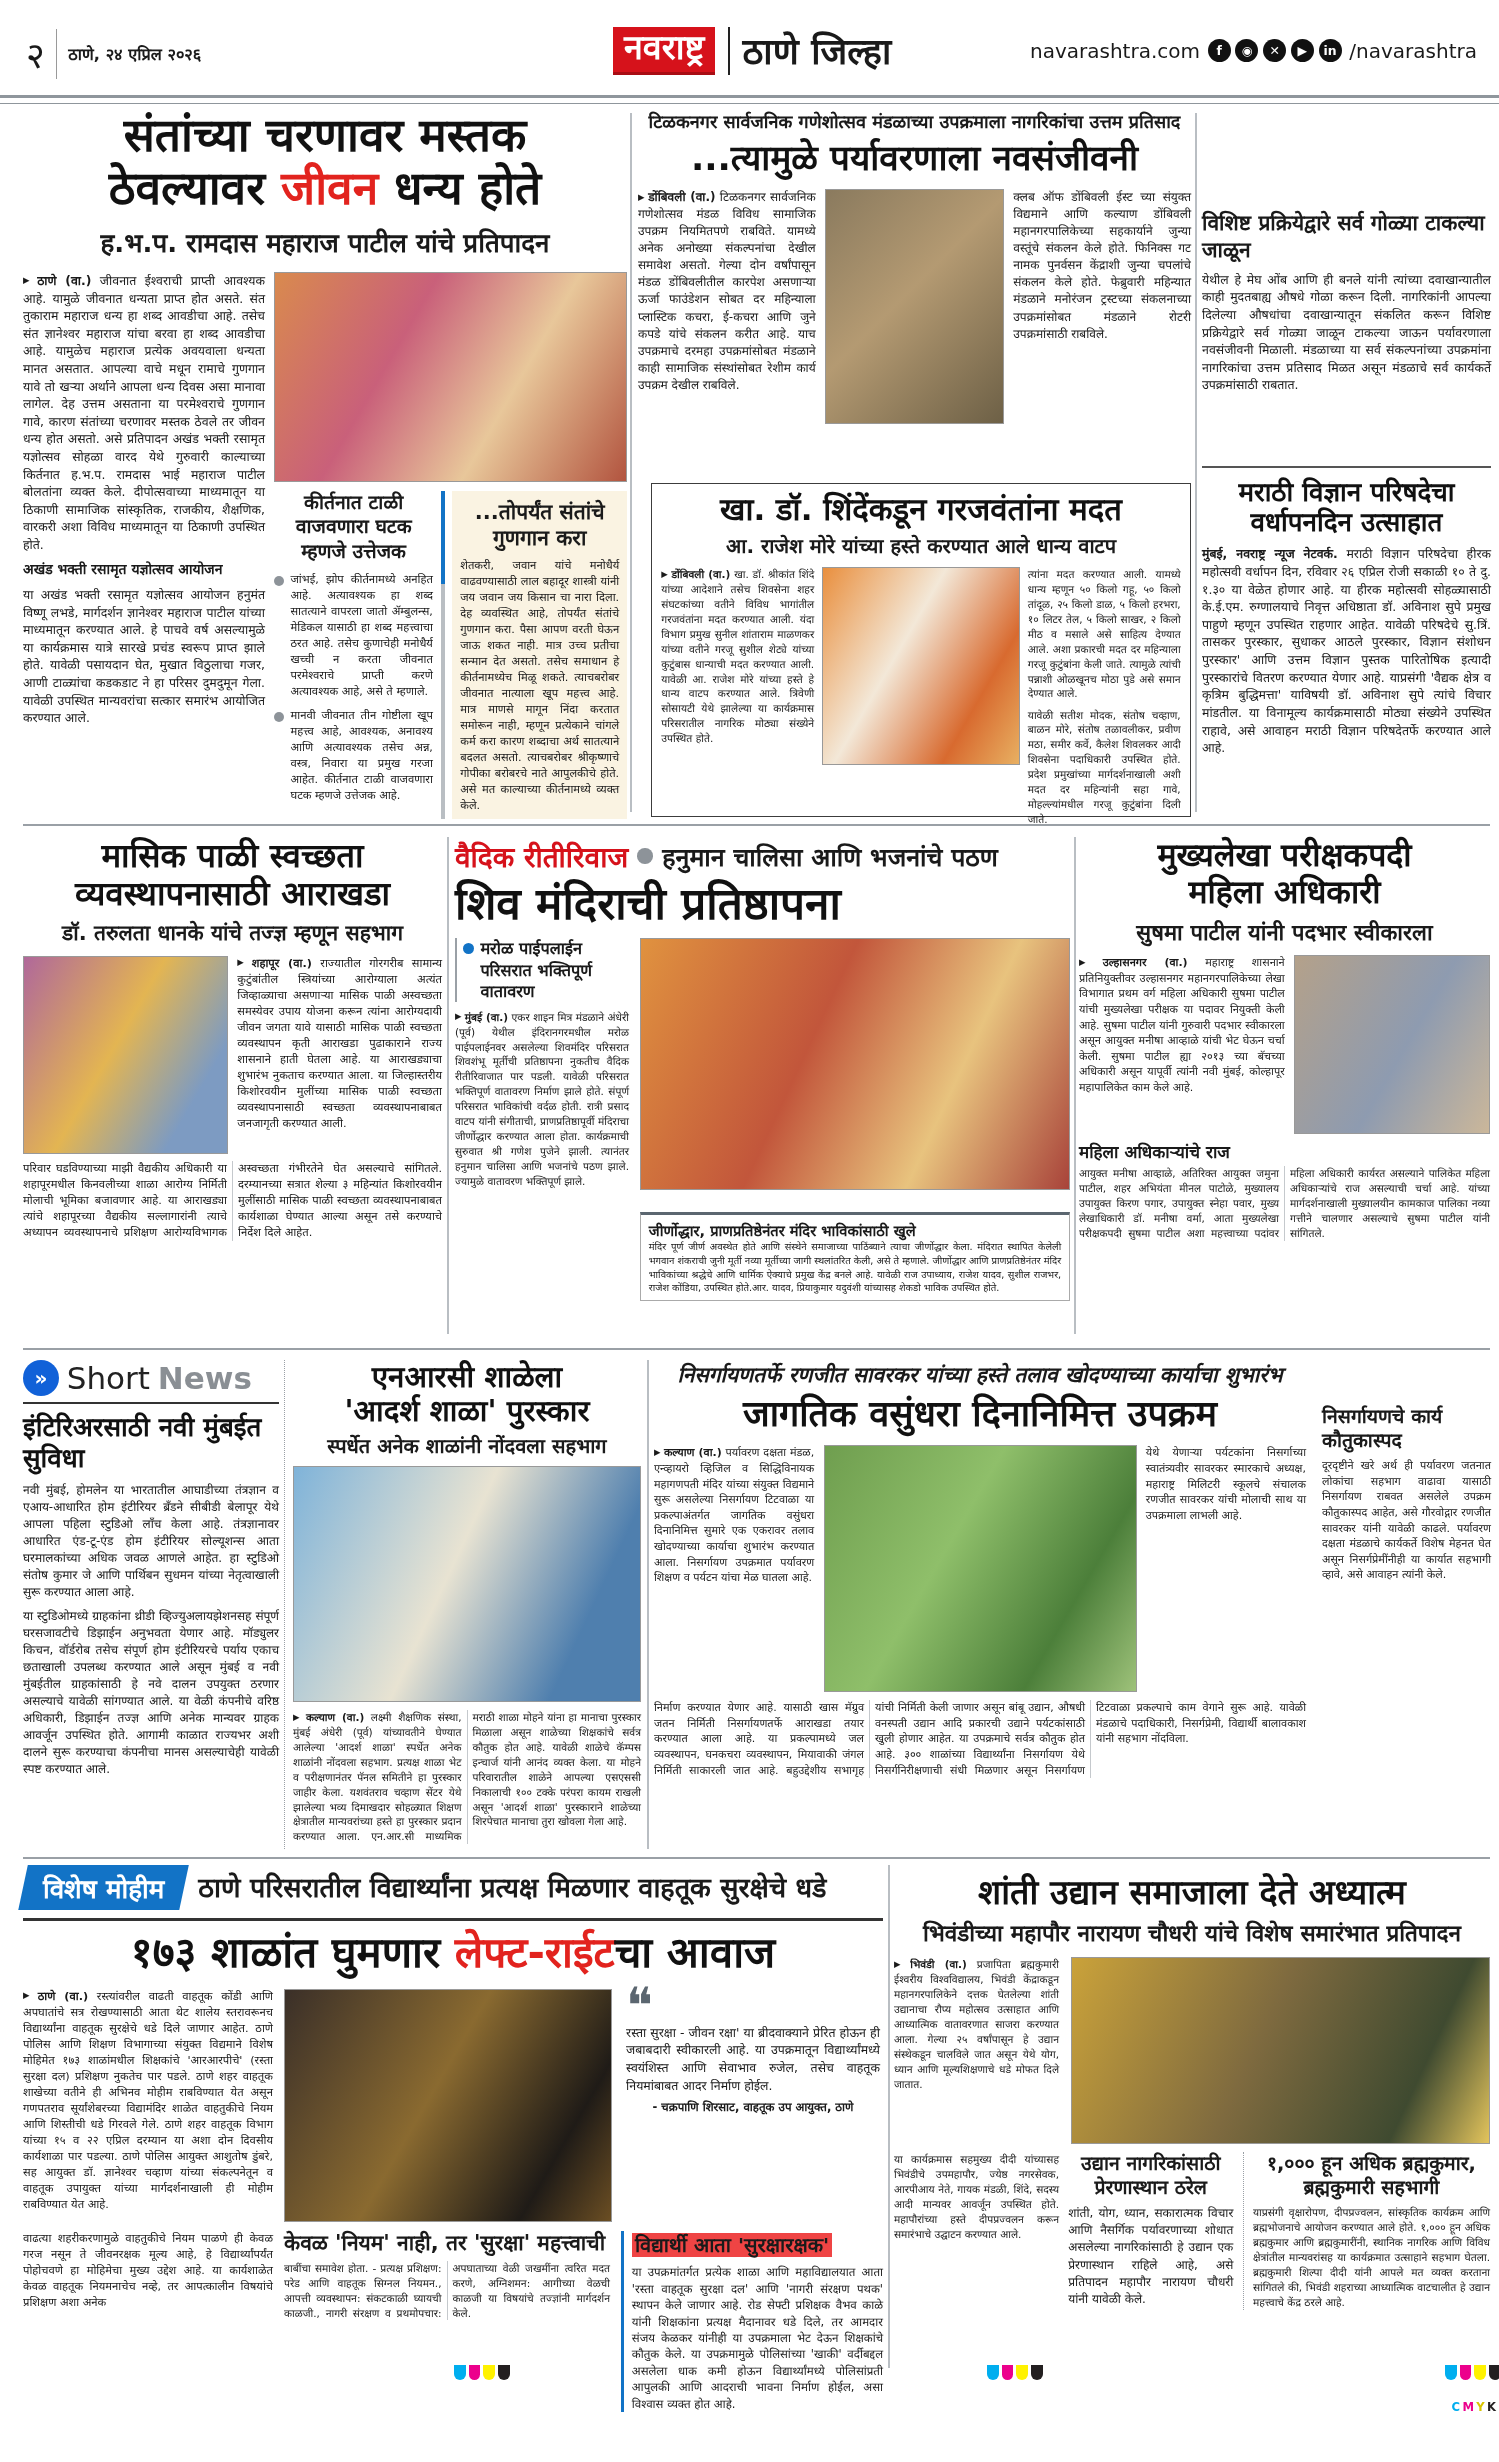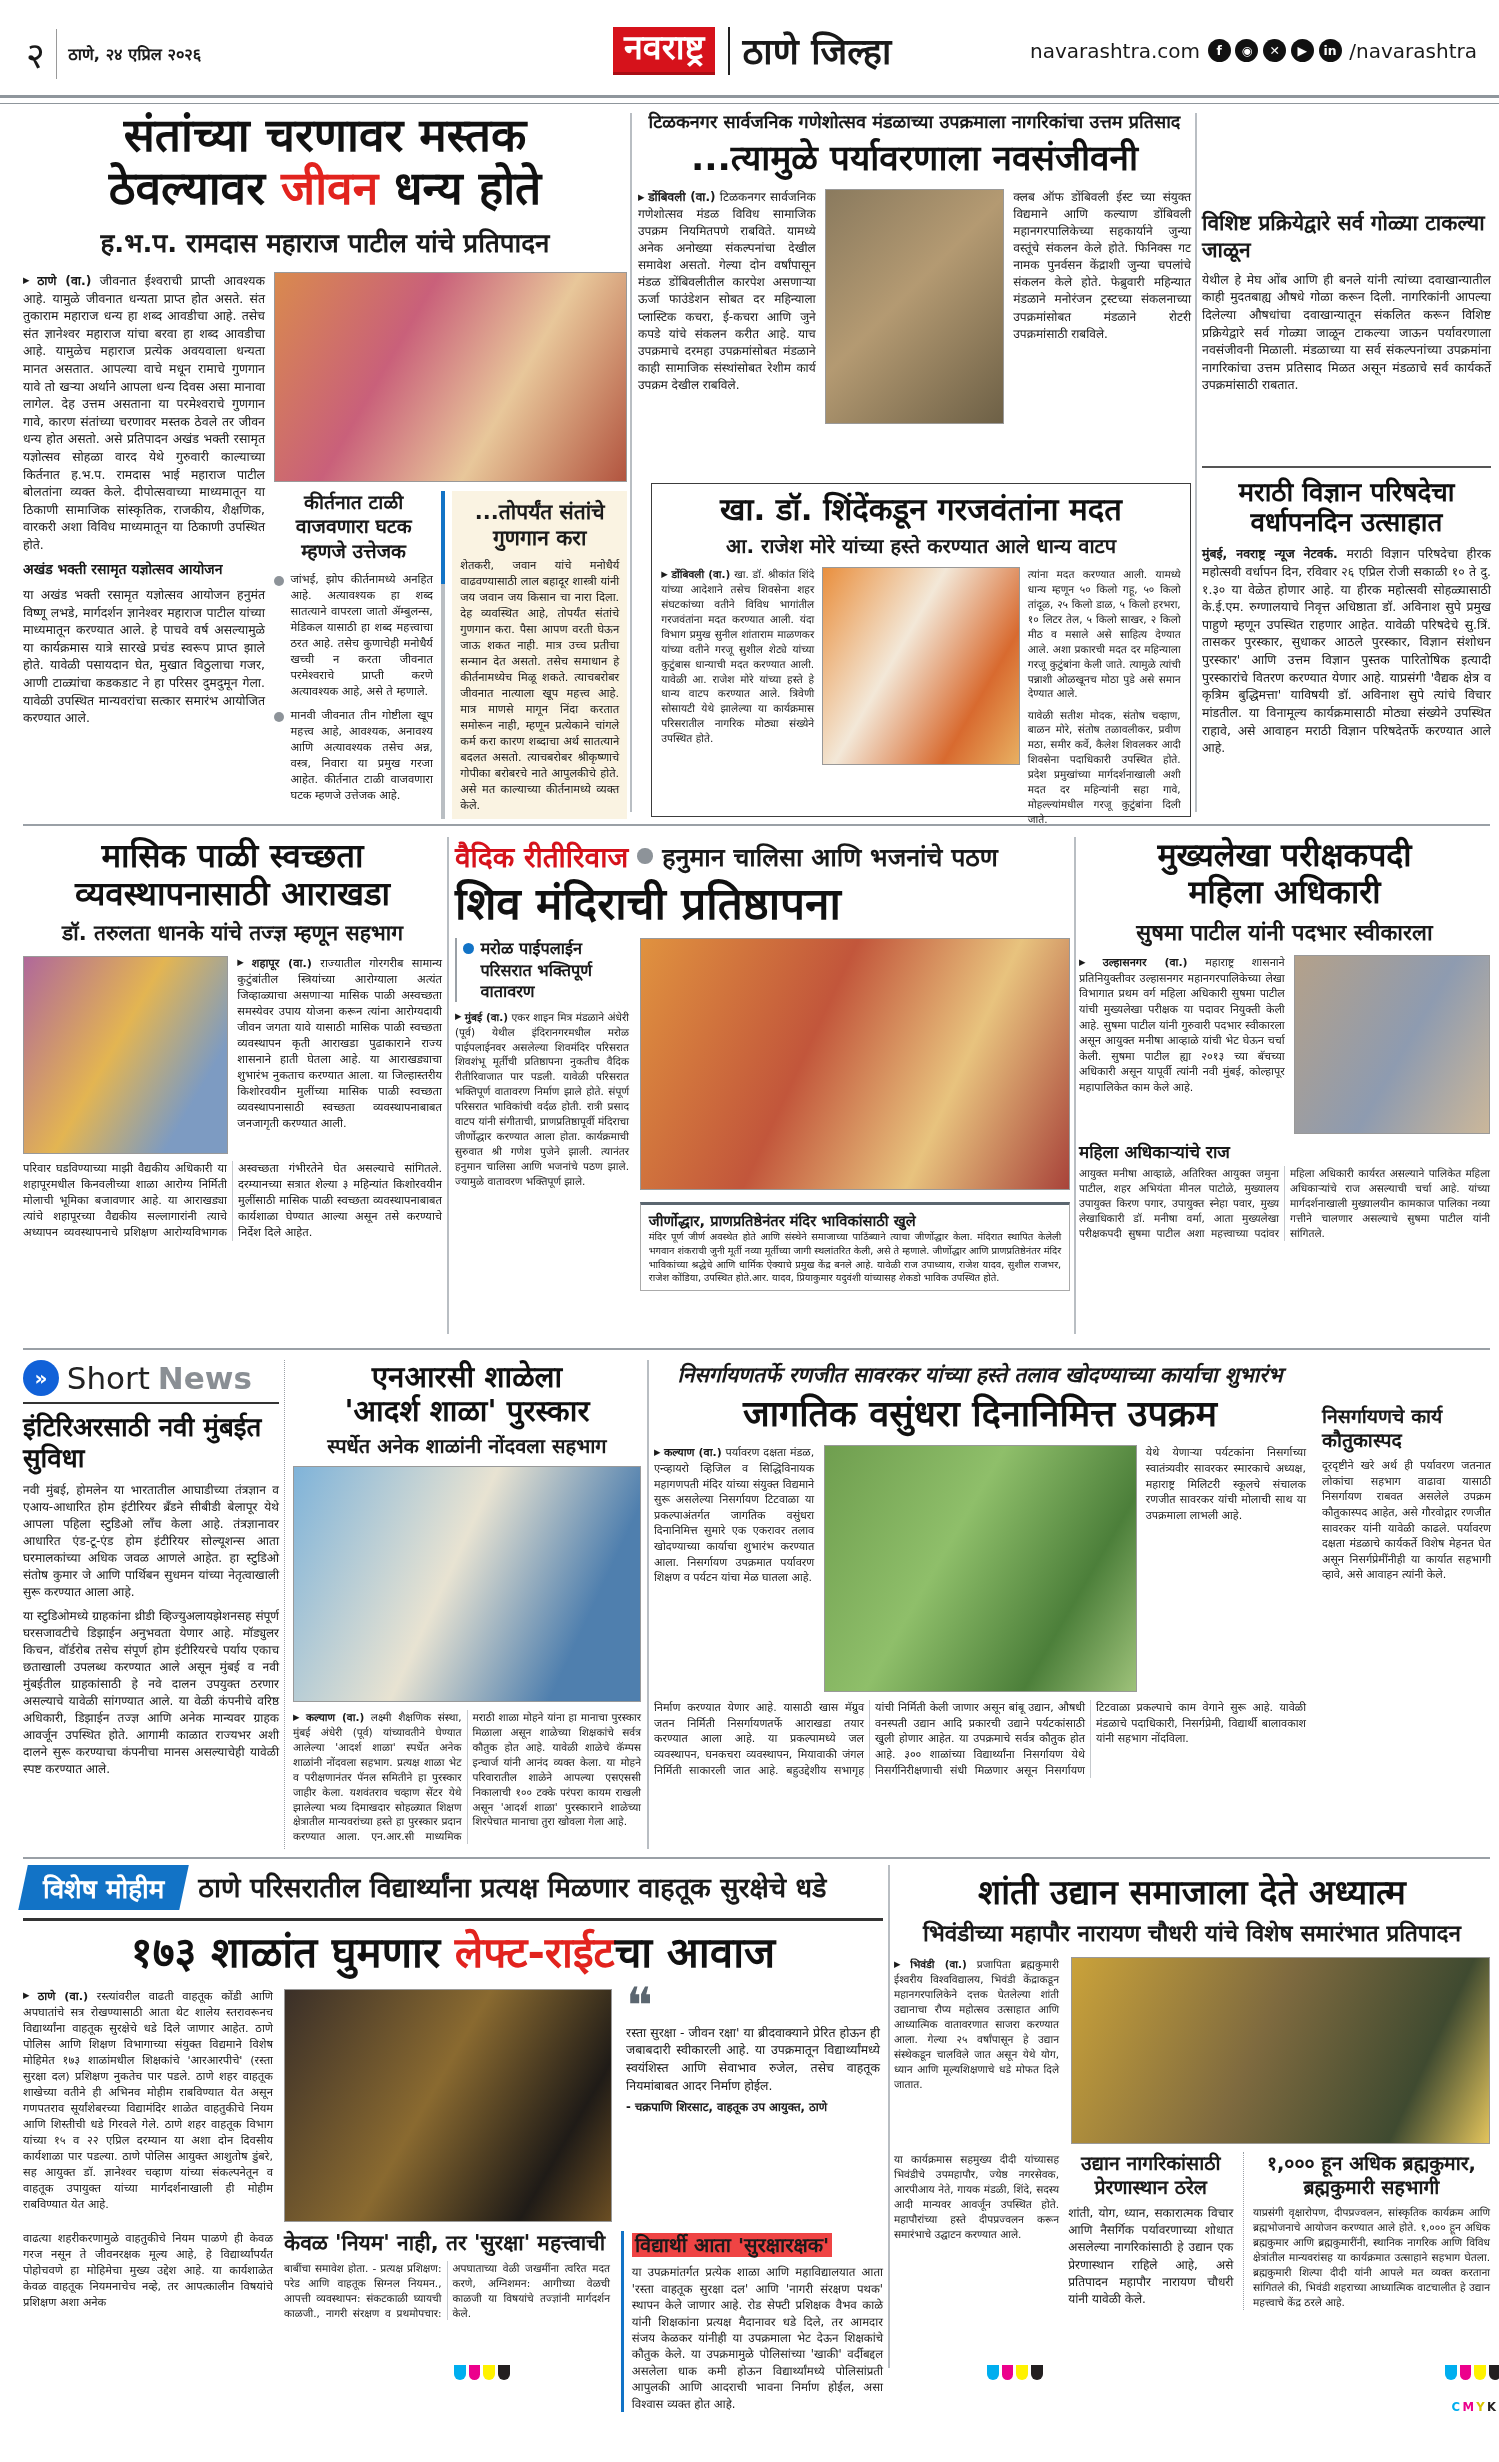--- a/index.html
+++ b/index.html
@@ -90,21 +90,21 @@
   .f-kdot{width:15.5px;height:15.5px;border-radius:50%;background:#8d9399;}
   .f-k2{font-weight:bold;font-size:25px;}
   .artF .h1{font-size:44px;text-align:left;margin-top:3.1px;}
   .f-row{display:flex;gap:11px;margin-top:9.3px;}
   .f-left{width:174px;flex:none;}
   .f-note{display:flex;gap:6.2px;border-left:2.3px solid #9aa0a6;padding-left:6.2px;font-weight:bold;font-size:16.3px;line-height:1.3;}
   .f-ndot{width:11px;height:11px;border-radius:50%;background:#1273c6;flex:none;margin-top:4.7px;}
   .f-left .body{font-size:10.5px;margin-top:7.8px;}
   .f-main{flex:1;}
   .f-photo{height:250px;background:linear-gradient(115deg,#e0923f,#c2563b 40%,#e8c37e 70%,#a8433a);}
-  .f-cap{border:0.8px solid #aaa;border-top:3.1px solid #5b6670;padding:4.7px 7.8px;margin-top:12px;}
+  .f-cap{border:0.8px solid #aaa;border-top:3.1px solid #5b6670;padding:4.7px 7.8px;margin-top:22px;}
   .f-cap .capt{font-weight:bold;font-size:14.7px;}
   .f-cap .body{font-size:9.7px;}
   .artG{top:837px;left:1079px;width:411px;}
   .artG .h1{font-size:32px;}
   .artG .sub{font-size:22px;margin-top:4.7px;}
   .g-row{display:flex;gap:9.3px;margin-top:9.3px;}
   .g-col{flex:1;font-size:11px;}
   .g-photo{width:194px;height:177px;flex:none;background:linear-gradient(120deg,#b4a18a,#8e9bb0 55%,#cbb79a);}
   .g-bottom{margin-top:6.2px;}
   .g-bottom .colhead{font-weight:bold;font-size:17px;margin-bottom:3.1px;}
@@ -139,21 +139,21 @@
   .j-badge{background:#1273c6;color:#fff;font-weight:bold;font-size:26px;padding:4.7px 20px;transform:skewX(-12deg);}
   .j-badge span{display:inline-block;transform:skewX(12deg);}
   .j-kicker{font-weight:bold;font-size:27px;line-height:1.15;}
   .artJ .h1{font-size:42px;margin-top:7.8px;}
   .j-row{display:flex;gap:11px;margin-top:11px;}
   .j-col1{width:250px;flex:none;font-size:11.3px;}
   .j-photo{width:326px;height:231px;flex:none;background:linear-gradient(120deg,#3a2f28,#8a6a30 45%,#1f1b17 80%,#6b4e23);}
   .j-quote{flex:1;padding:0 3.1px;}
   .j-qmark{font-size:50px;color:#5b6670;line-height:0.7;font-family:"DejaVu Serif",serif;}
   .j-quote .body{font-size:12.4px;}
-  .j-att{font-weight:bold;font-size:11.6px;text-align:left;margin-top:4.7px;}
+  .j-att{font-weight:bold;font-size:11.6px;text-align:center;margin-top:4.7px;}
   .j-bottom{display:flex;gap:11px;margin-top:9.3px;}
   .j-b1{width:250px;flex:none;font-size:11.3px;}
   .j-b2{width:326px;flex:none;}
   .j-b2 .colhead{font-weight:bold;font-size:21px;line-height:1.2;margin-bottom:4.7px;}
   .j-b2cols{column-count:2;column-gap:11px;column-rule:0.8px solid #c5c9cd;font-size:10.5px;}
   .j-hl{flex:1;border-left:3.9px solid #1273c6;padding-left:7.8px;}
   .j-hl .hlt{font-weight:bold;font-size:20px;background:#ef4444;display:inline;box-decoration-break:clone;padding:0 3.1px;}
   .j-hl .body{font-size:11.6px;margin-top:6.2px;}
   .artK{top:1849px;left:894px;width:596px;margin-top:24px;}
   .artK .h1{font-size:34px;}

